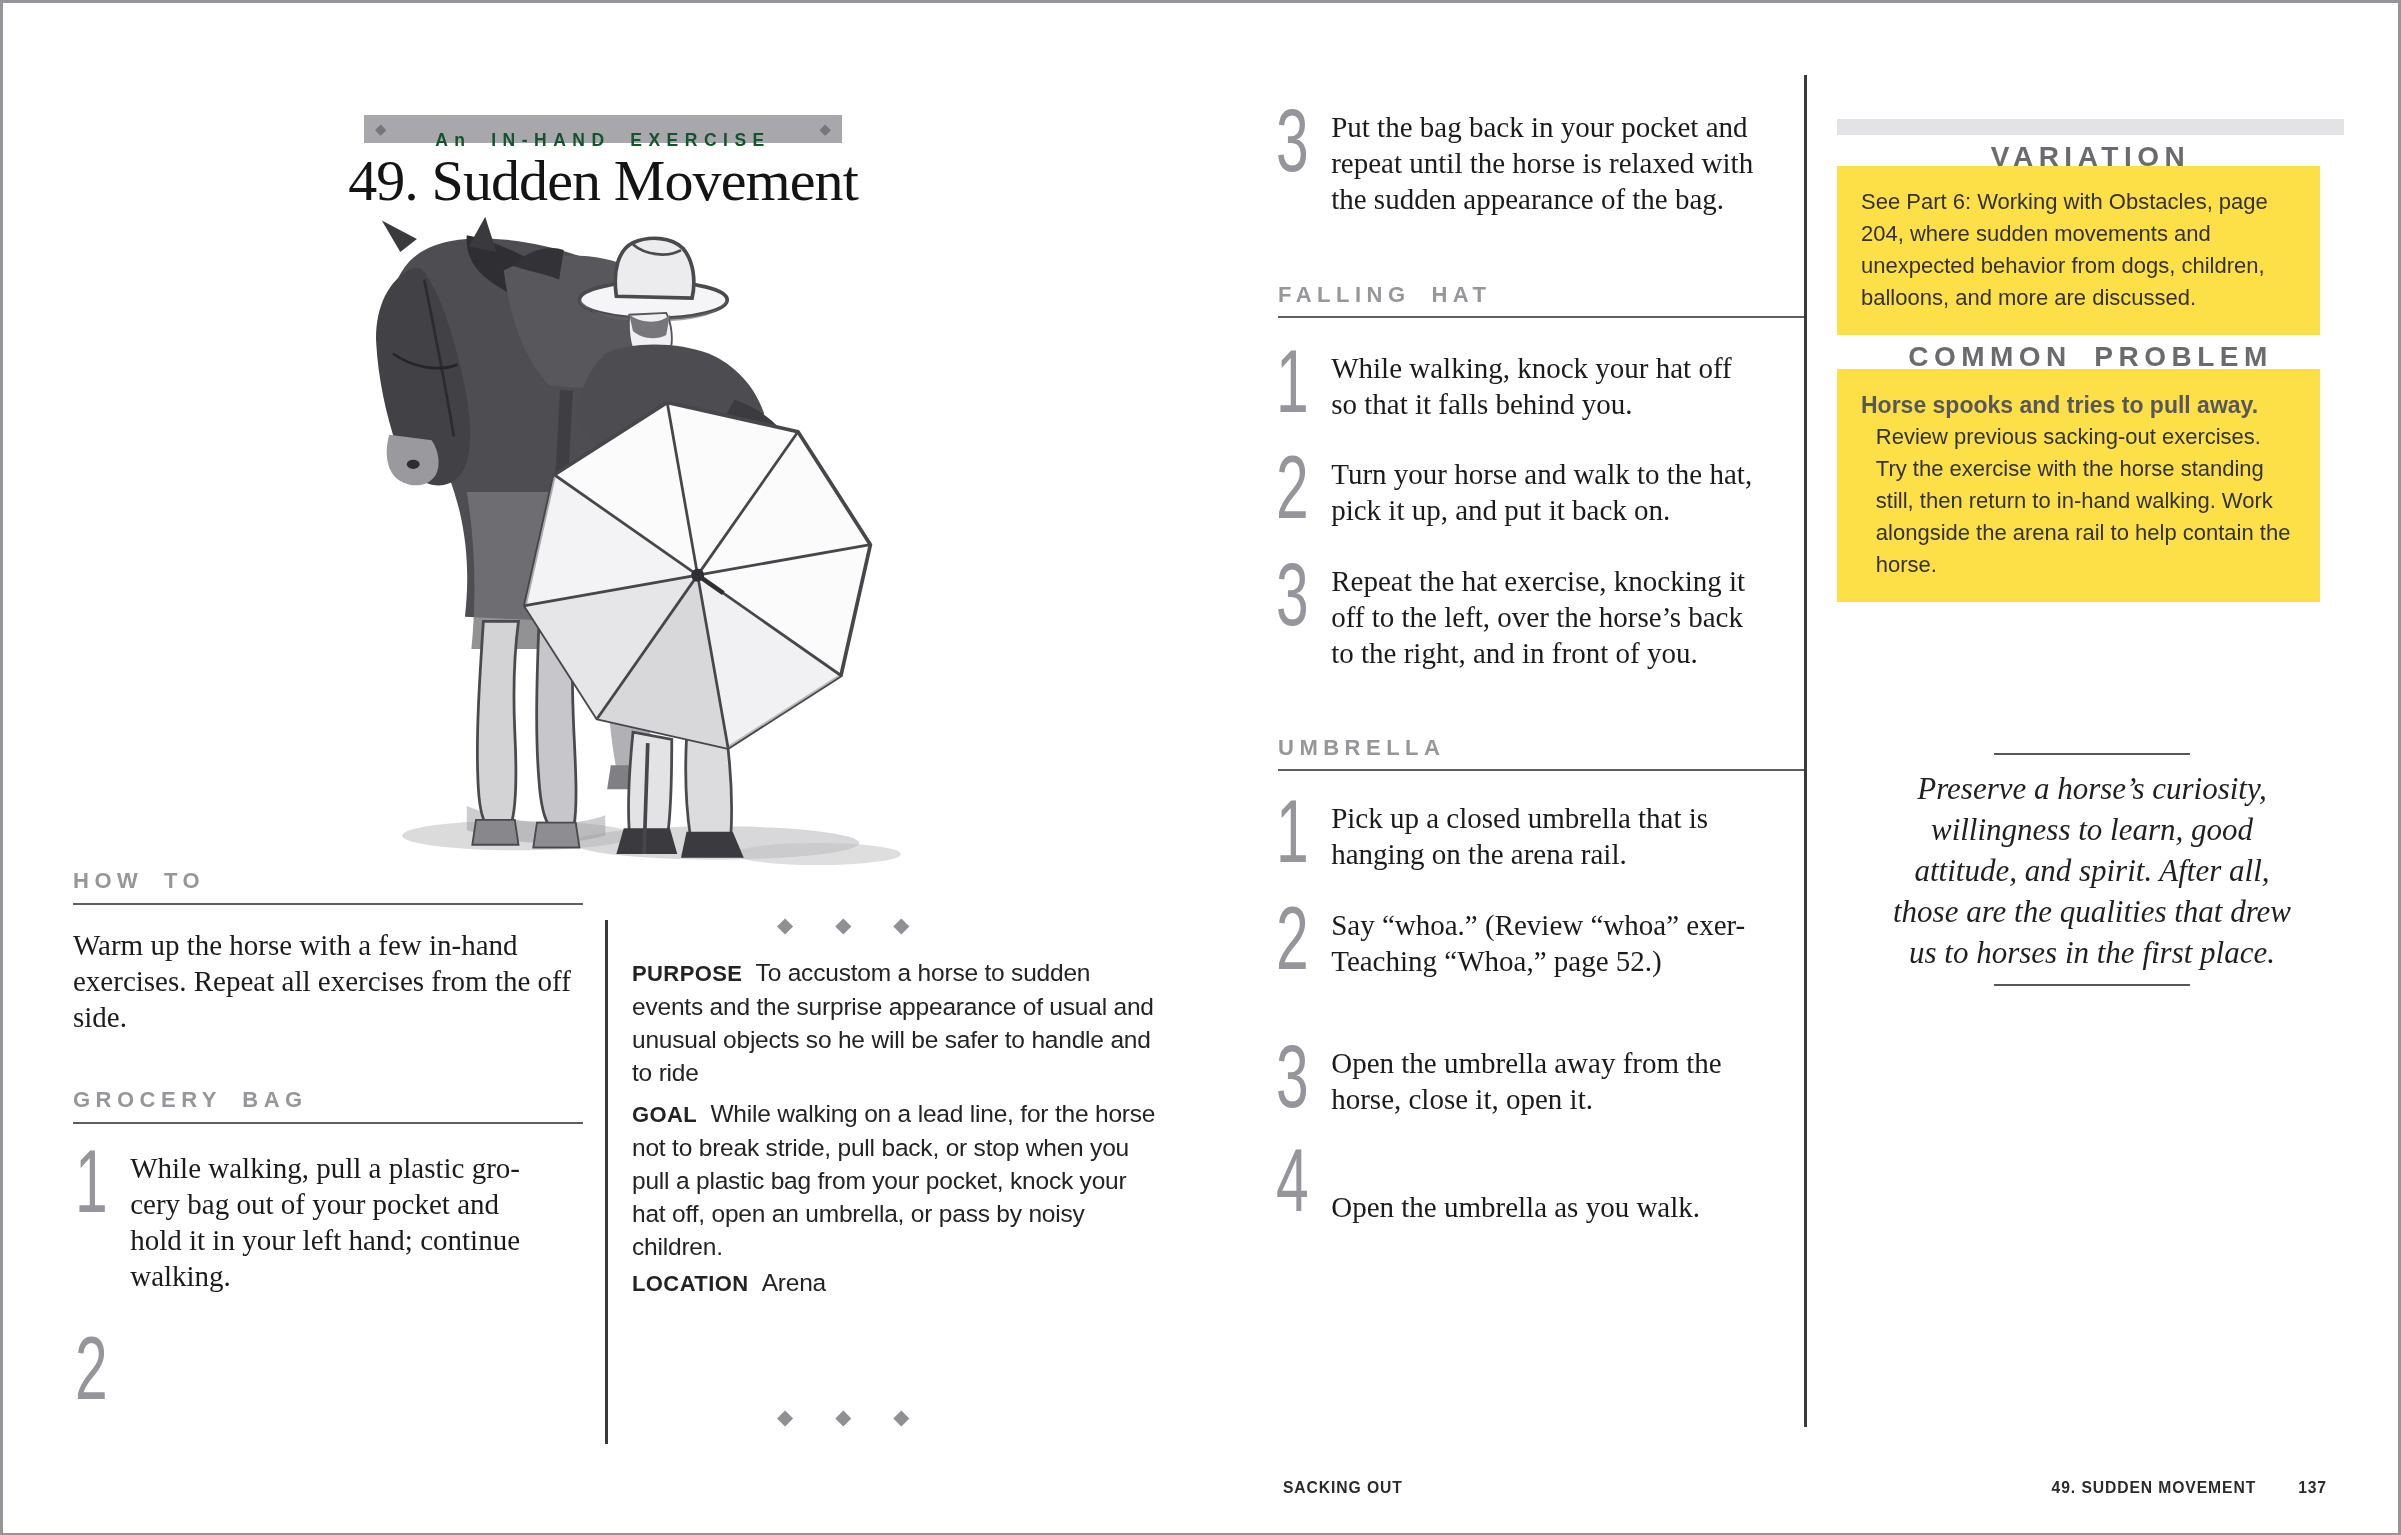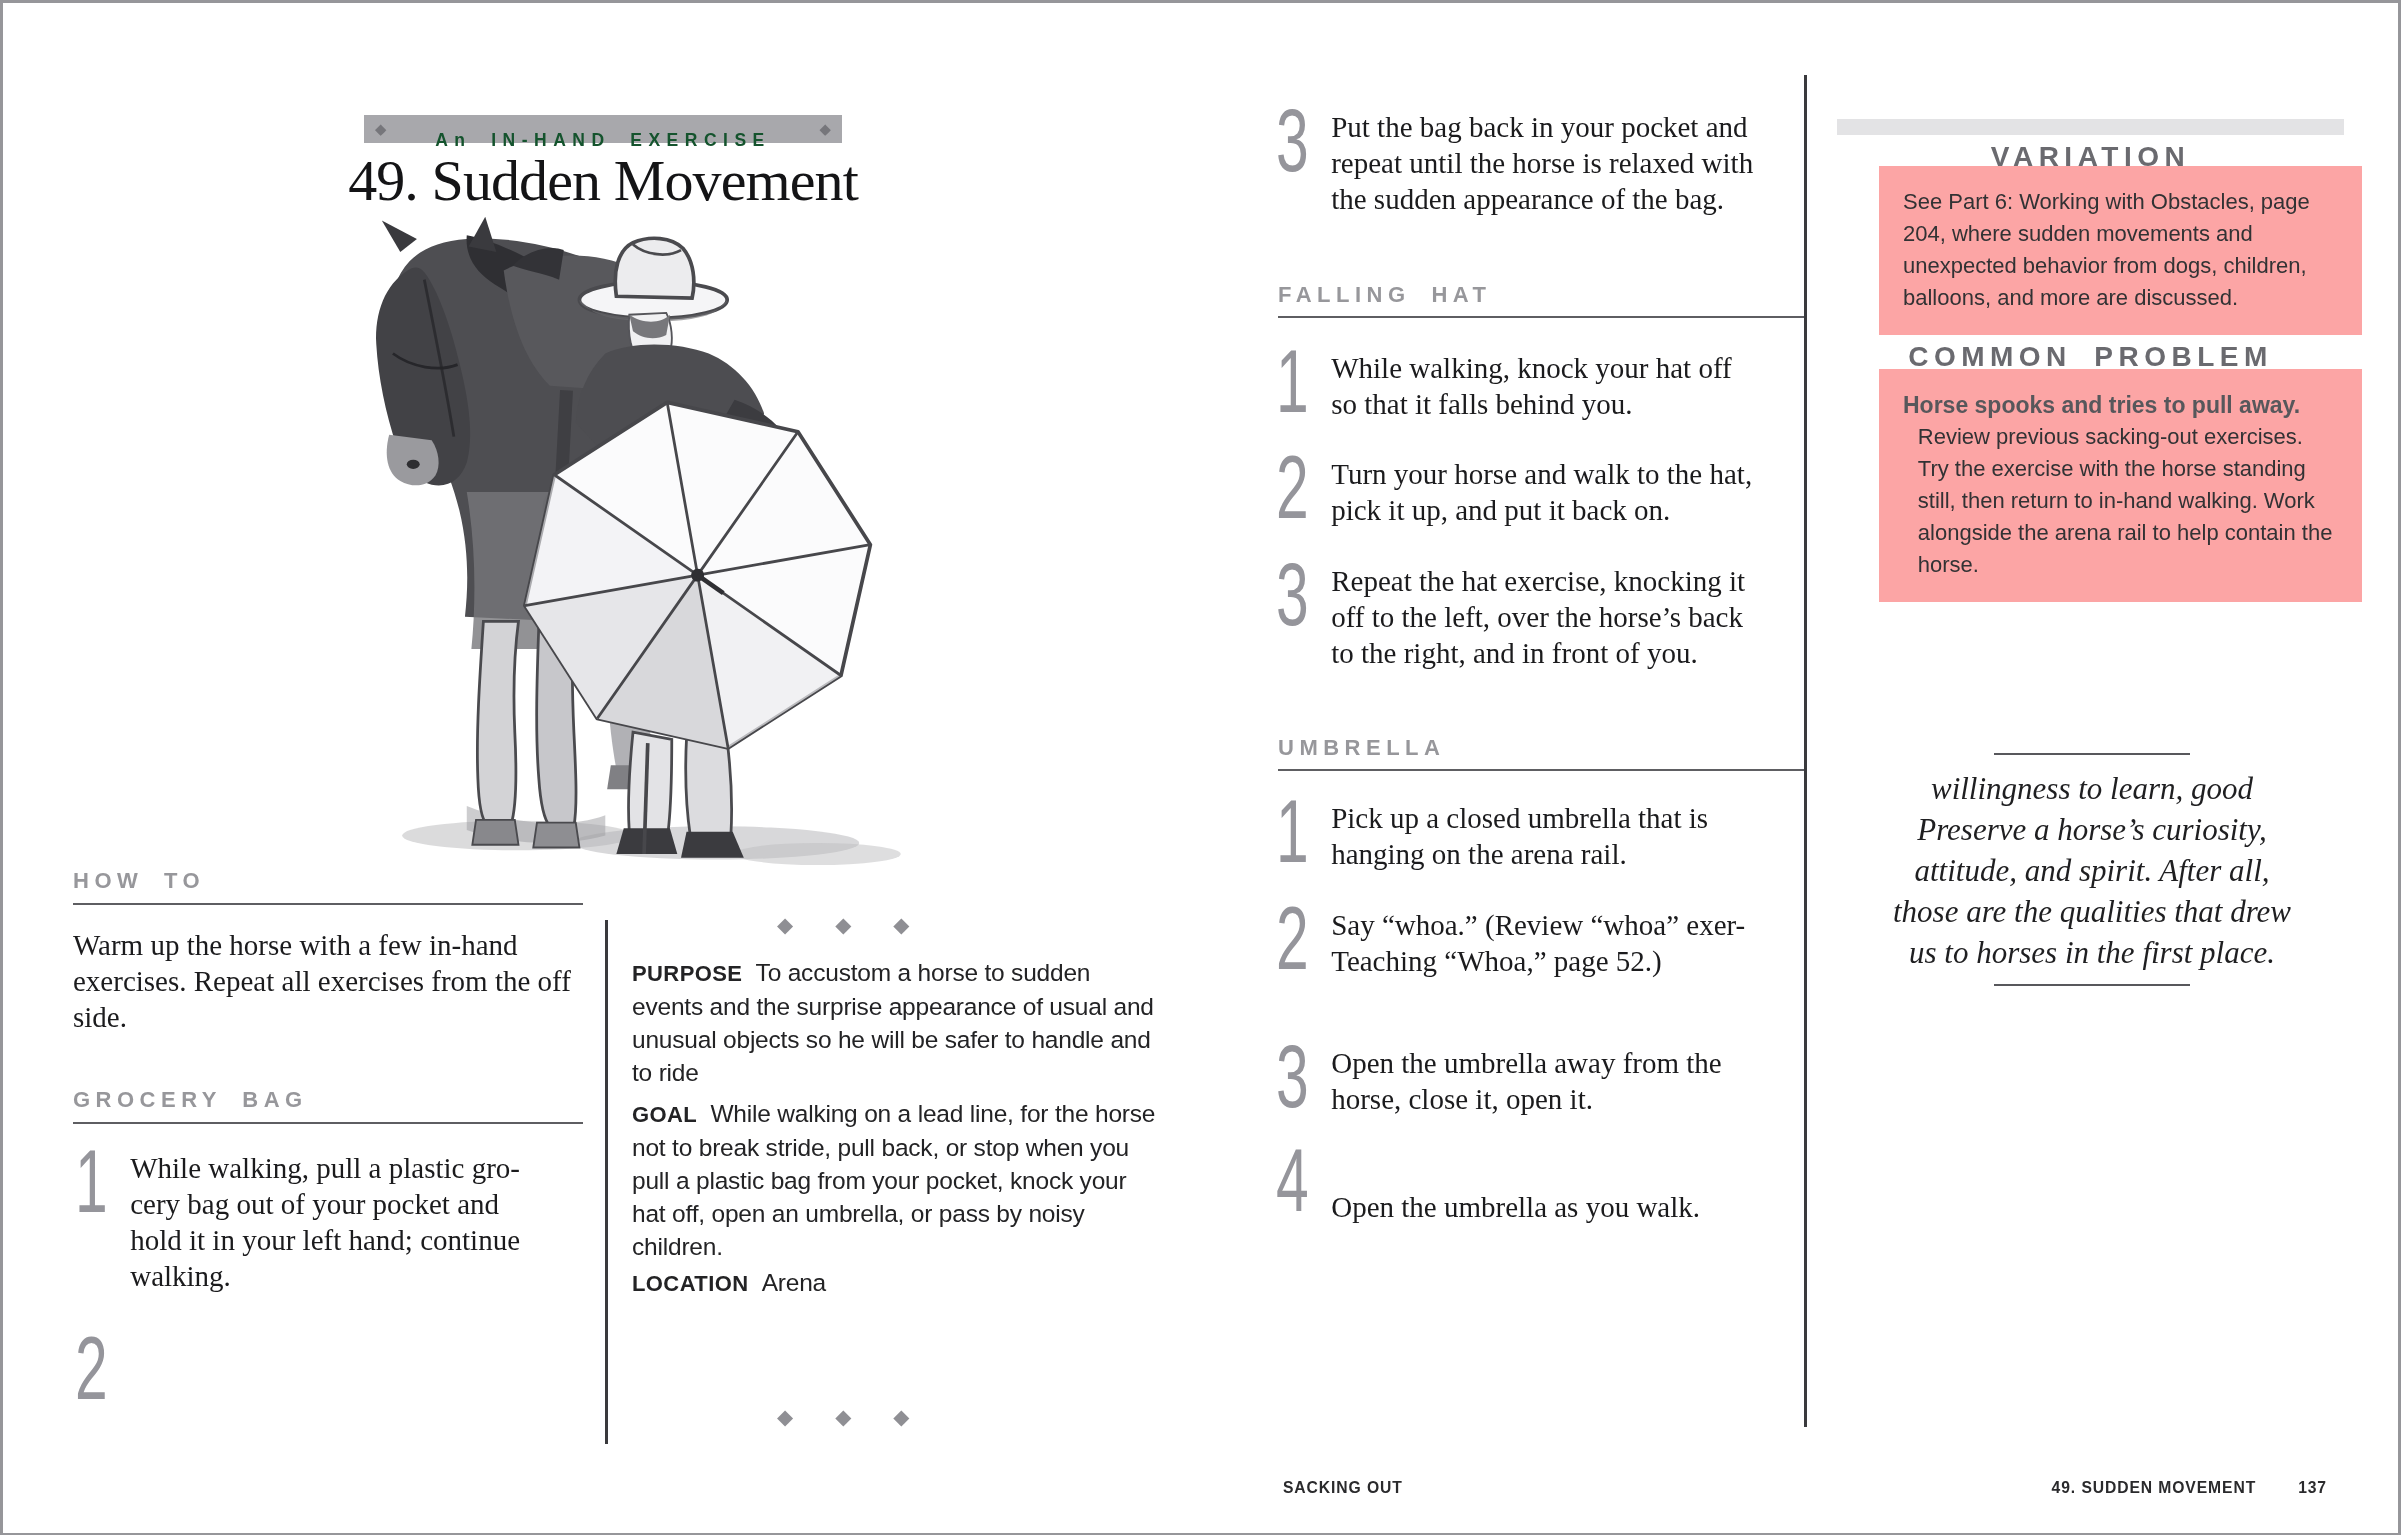--- a/index.html
+++ b/index.html
@@ -59,23 +59,23 @@
   .vrule{position:absolute;width:2.8px;background:#3a3a3d;}
 
   
   .side-strip{position:absolute;left:1834px;width:507px;height:15.7px;background:#e3e3e5;}
   .side-head{
     position:absolute;left:1834px;width:507px;text-align:center;
     font-family:Liberation Sans, sans-serif;font-weight:bold;font-size:28px;
     letter-spacing:5.5px;word-spacing:9.2px;color:#6a6a6f;white-space:nowrap;
   }
   .side-box{
-    position:absolute;left:1834px;width:483px;background:#fca5a5;
+    position:absolute;left:1834px;width:483px;background:#fde047;
     font-family:"Liberation Sans",sans-serif;font-size:22px;line-height:32px;
-    color:#323234;padding:20.3px 24px;box-sizing:border-box;margin-left:42px;
+    color:#323234;padding:20.3px 24px;box-sizing:border-box;
   }
   .cp-lead{font-weight:bold;font-size:23px;color:#57575b;line-height:32px;}
   .cp-body{padding-left:14.8px;}
 
   
   .quote{position:absolute;left:1856px;top:750px;width:466px;text-align:center;}
   .quote-rule{width:196px;height:1.8px;background:#58585c;margin:0 auto;}
   .quote-lines{font-family:"Liberation Serif",serif;font-style:italic;font-size:31px;line-height:41px;color:#1f1f21;margin:13px 0 11px 0;}
 
   
@@ -279,22 +279,22 @@
 
   <div class="side-head" style="top:338px;">COMMON PROBLEM</div>
   <div class="side-box" style="top:366px;">
     <div class="cp-lead">Horse spooks and tries to pull away.</div>
     <div class="cp-body">Review previous sacking-out exercises. Try the exercise with the horse standing still, then return to in-hand walking. Work alongside the arena rail to help contain the horse.</div>
   </div>
 
   <div class="quote">
     <div class="quote-rule"></div>
     <div class="quote-lines">
+      <div>Preserve a horse’s curiosity,</div>
       <div>willingness to learn, good</div>
-      <div>Preserve a horse’s curiosity,</div>
       <div>attitude, and spirit. After all,</div>
       <div>those are the qualities that drew</div>
       <div>us to horses in the first place.</div>
     </div>
     <div class="quote-rule"></div>
   </div>
 
   <div class="footer" style="left:1280px;">SACKING OUT</div>
   <div class="footer footer-right">
     <span>49. SUDDEN MOVEMENT</span>

